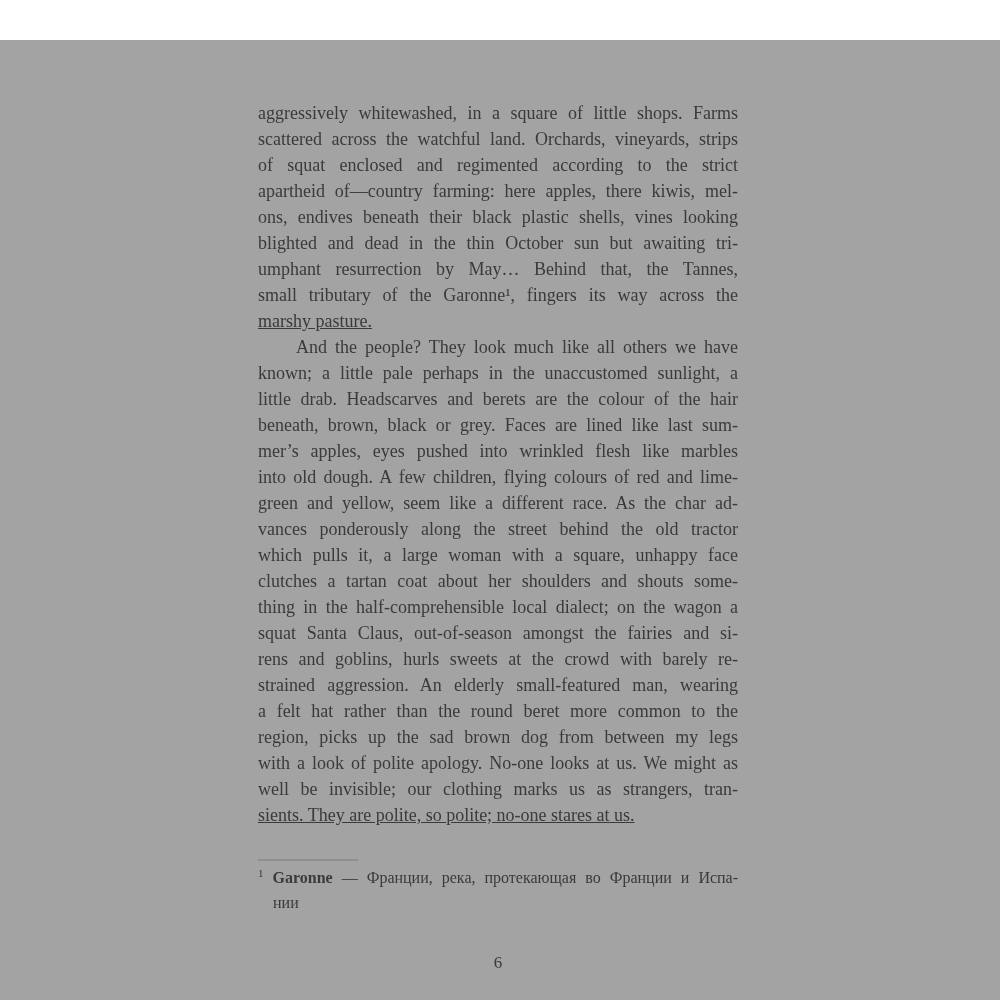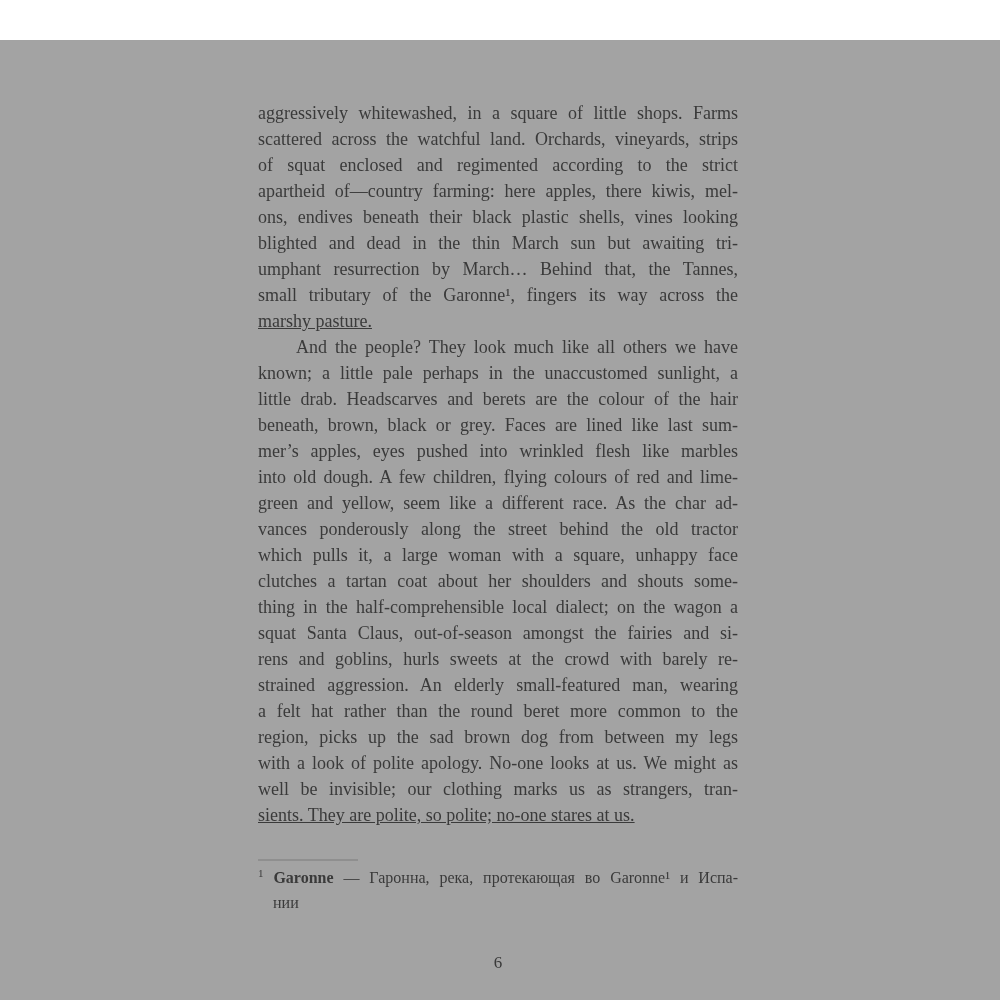--- a/index.html
+++ b/index.html
@@ -85,22 +85,22 @@
 <div class="book-page">
 
   <div class="page-text">
 
     <div class="para">
         <div class="line">aggressively whitewashed, in a square of little shops. Farms</div>
         <div class="line">scattered across the watchful land. Orchards, vineyards, strips</div>
         <div class="line">of squat enclosed and regimented according to the strict</div>
         <div class="line">apartheid of—country farming: here apples, there kiwis, mel-</div>
         <div class="line">ons, endives beneath their black plastic shells, vines looking</div>
-        <div class="line">blighted and dead in the thin March sun but awaiting tri-</div>
-        <div class="line">umphant resurrection by March… Behind that, the Tannes,</div>
+        <div class="line">blighted and dead in the thin October sun but awaiting tri-</div>
+        <div class="line">umphant resurrection by May… Behind that, the Tannes,</div>
         <div class="line">small tributary of the Garonne¹, fingers its way across the</div>
         <div class="line last">marshy pasture.</div>
       </div>
 
     <div class="para indent">
         <div class="line">And the people? They look much like all others we have</div>
         <div class="line">known; a little pale perhaps in the unaccustomed sunlight, a</div>
         <div class="line">little drab. Headscarves and berets are the colour of the hair</div>
         <div class="line">beneath, brown, black or grey. Faces are lined like last sum-</div>
         <div class="line">mer’s apples, eyes pushed into wrinkled flesh like marbles</div>
@@ -115,21 +115,21 @@
         <div class="line">strained aggression. An elderly small-featured man, wearing</div>
         <div class="line">a felt hat rather than the round beret more common to the</div>
         <div class="line">region, picks up the sad brown dog from between my legs</div>
         <div class="line">with a look of polite apology. No-one looks at us. We might as</div>
         <div class="line">well be invisible; our clothing marks us as strangers, tran-</div>
         <div class="line last">sients. They are polite, so polite; no-one stares at us.</div>
       </div>
 
     <div class="footnote">
       <div class="footnote-rule"></div>
-      <div class="fn-line1"><sup>1</sup> <b>Garonne</b> <span>— Гаронна, река, протекающая во Garonne¹ и Испа-</span></div>
+      <div class="fn-line1"><sup>1</sup> <b>Garonne</b> <span>— Франции, река, протекающая во Франции и Испа-</span></div>
       <div class="fn-line2">нии</div>
     </div>
 
   </div>
 
   <div class="page-number">6</div>
 
 </div>
 
 </body></html>

